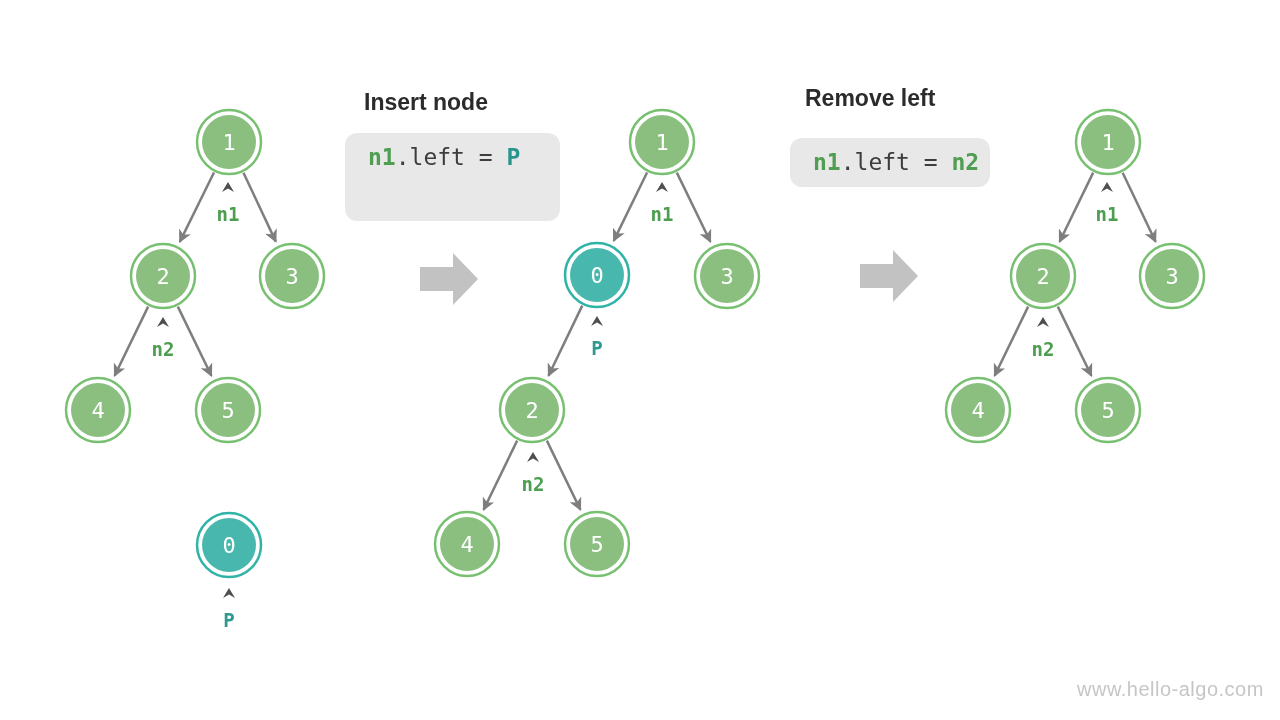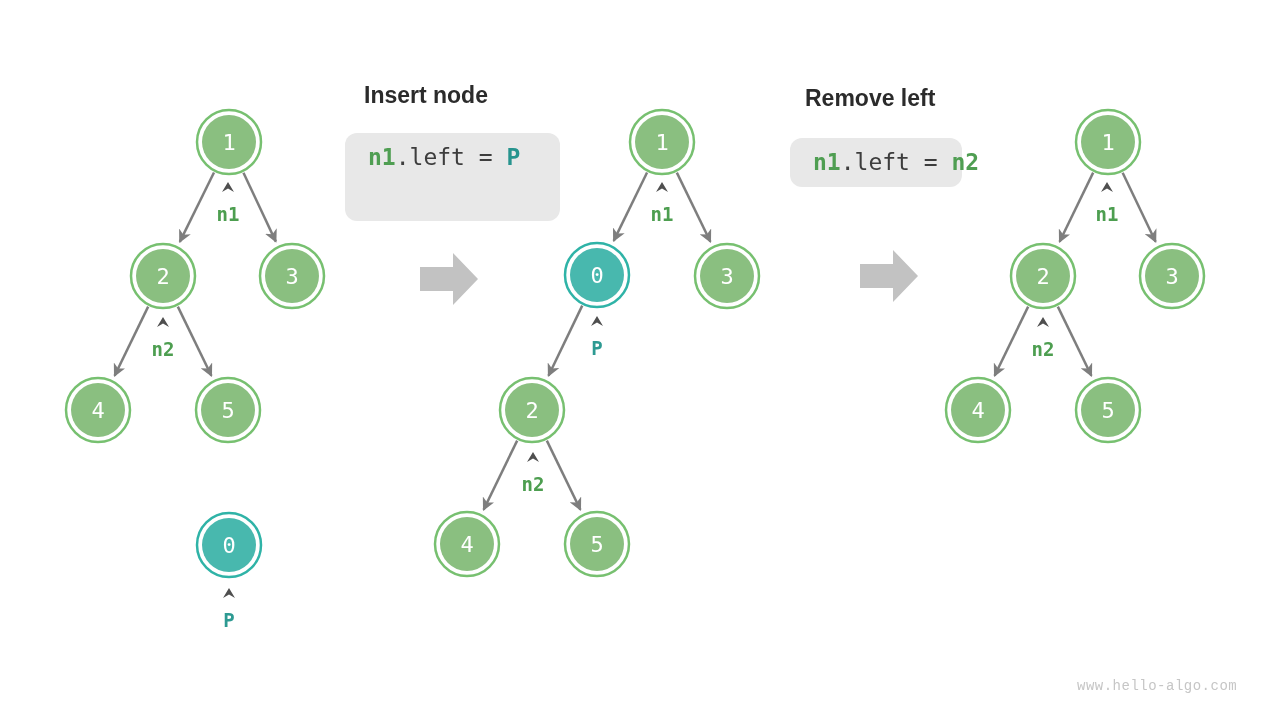--- a/index.html
+++ b/index.html
@@ -18,22 +18,22 @@
     box-sizing:border-box;padding:6px 0 0 23px;
     font-family:"DejaVu Sans Mono",monospace;font-size:23px;line-height:37px;
   }
   .code-line{white-space:pre;}
   .code-plain{color:var(--code-plain);}
   .code-green{color:var(--code-green);font-weight:bold;}
   .code-teal{color:var(--code-teal);font-weight:bold;}
   .big-arrow{position:absolute;width:58px;height:52px;}
   .arrow-poly{fill:var(--big-arrow);}
   .watermark{
-    position:absolute;font-family:Liberation Mono, monospace;
-    font-size:14px;letter-spacing:0.5px;color:var(--watermark-color);white-space:nowrap;
+    position:absolute;font-family:Liberation Sans, sans-serif;
+    font-size:20px;letter-spacing:0.5px;color:var(--watermark-color);white-space:nowrap;
   }
 </style>
 </head>
 <body>
 
 <div id="canvas">
 
   <svg id="tree-svg" width="1280" height="720">
     <defs>
       <marker id="arrow-head" viewBox="0 0 10 10" refX="9" refY="5" markerWidth="13" markerHeight="13" markerUnits="userSpaceOnUse" orient="auto">
@@ -171,27 +171,27 @@
           <path d="M1101 192 L1107 182 L1113 192 L1107 188.5 Z" fill="#4f4f4f"></path>
           <text x="1107" y="221" text-anchor="middle" fill="#4d9e50" font-family="&quot;DejaVu Sans Mono&quot;,monospace" font-size="19px" font-weight="bold">n1</text>
         </g>
         <g>
           <path d="M1037 327 L1043 317 L1049 327 L1043 323.5 Z" fill="#4f4f4f"></path>
           <text x="1043" y="356" text-anchor="middle" fill="#4d9e50" font-family="&quot;DejaVu Sans Mono&quot;,monospace" font-size="19px" font-weight="bold">n2</text>
         </g>
       </g>
   </svg>
 
-  <div class="section-title" id="title-0" style="left: 364px; top: 82px;">Insert node</div>
+  <div class="section-title" id="title-0" style="left: 364px; top: 89px;">Insert node</div>
   <div class="section-title" id="title-1" style="left: 805px; top: 85px;">Remove left</div>
 
   <div class="code-box" id="code-0" style="left: 345px; top: 133px; width: 215px; height: 88px;">
       <div class="code-line"><span class="code-green">n1</span><span class="code-plain">.left = </span><span class="code-teal">P</span></div>
     </div>
-  <div class="code-box" id="code-1" style="left: 790px; top: 138px; width: 172px; height: 49px;">
+  <div class="code-box" id="code-1" style="left: 790px; top: 138px; width: 200px; height: 49px;">
       <div class="code-line"><span class="code-green">n1</span><span class="code-plain">.left = </span><span class="code-green">n2</span></div>
     </div>
 
   <div class="big-arrow" id="arrow-0" style="left: 420px; top: 253px;">
     <svg width="58" height="52">
         <polygon class="arrow-poly" points="0,14 33,14 33,0 58,26 33,52 33,38 0,38"></polygon>
       </svg>
   </div>
   <div class="big-arrow" id="arrow-1" style="left: 860px; top: 250px;">
     <svg width="58" height="52">

